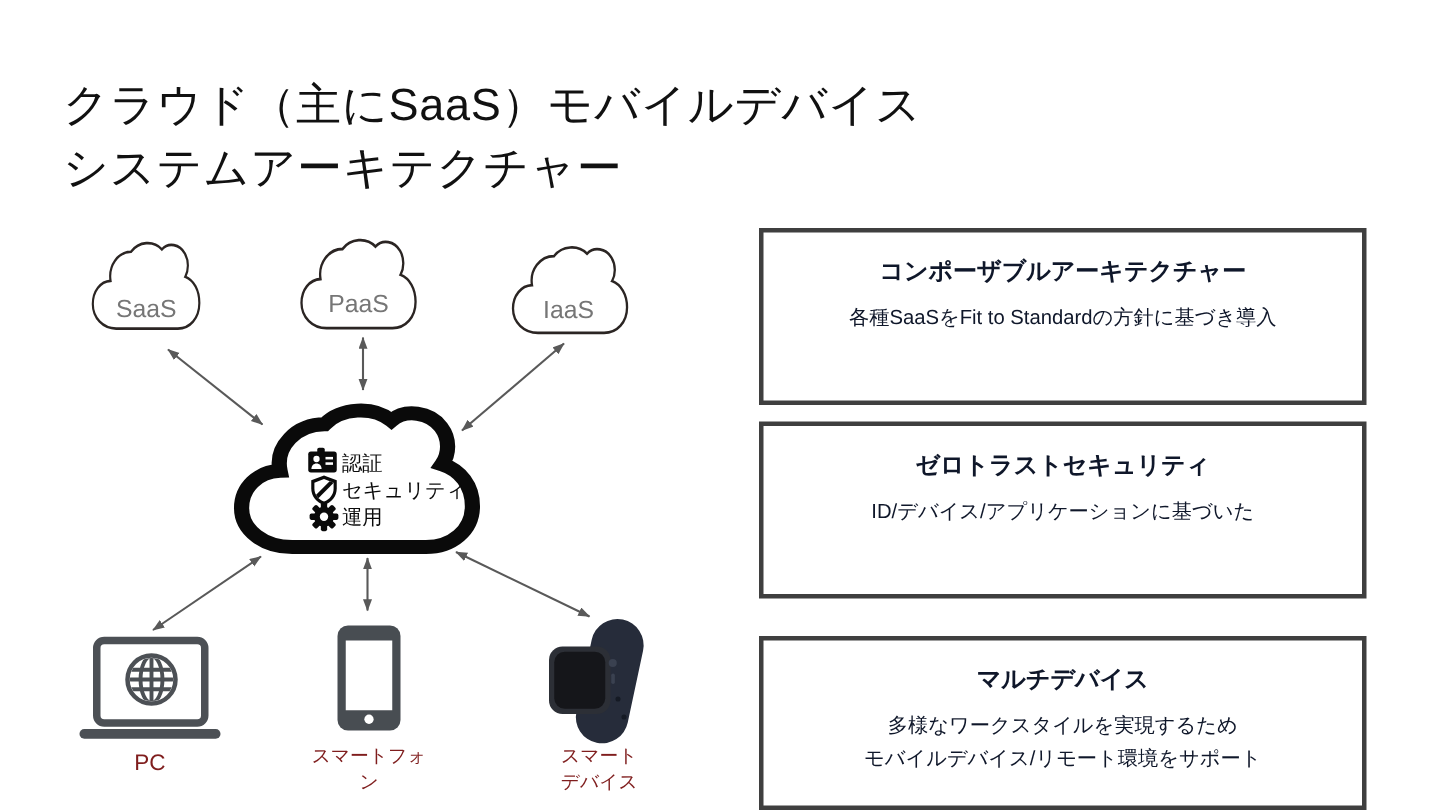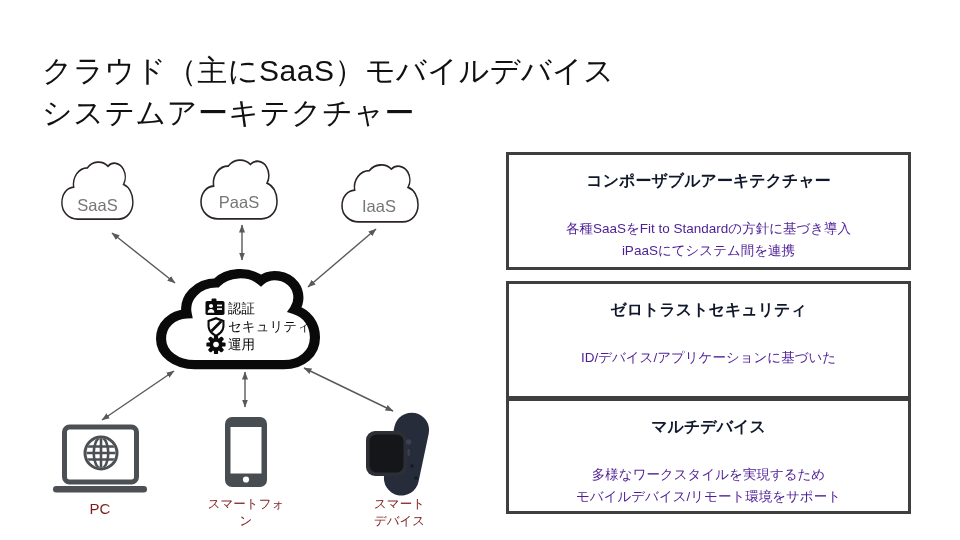--- a/index.html
+++ b/index.html
@@ -11,24 +11,24 @@
 
   #diagram-svg{position:absolute;left:0;top:0;}
 
   .device-label{position:absolute;color:#7f1d1d;text-align:center;
                 font-size:12.5px;line-height:17px;word-break:break-all;}
   .device-label.pc{font-size:15px;line-height:18px;}
 
   .panel{position:absolute;left:506px;width:399px;background:#ffffff;
          border:3px solid #3f3f3f;box-sizing:content-box;text-align:center;}
   .panel-title{color:#0f172a;font-weight:bold;font-size:16px;margin-top:16px;}
-  .panel-body{color:#4c1d95;font-size:13.5px;line-height:22px;margin-top:26px;}
+  .panel-body{color:#0f172a;font-size:13.5px;line-height:22px;margin-top:9px;}
   .p1{top:152px;height:112px;}
   .p2{top:281px;height:112px;}
-  .p3{top:398px;height:110px;}
+  .p3{top:424px;height:110px;}
 </style>
 </head>
 <body>
 
 <div id="slide">
 
   <div class="title">
     <div>クラウド（主にSaaS）モバイルデバイス</div>
     <div>システムアーキテクチャー</div>
   </div>
@@ -133,21 +133,20 @@
   </svg>
 
   <div class="device-label pc" style="left:70px;top:500px;width:60px;">PC</div>
   <div class="device-label" style="left:205px;top:496px;width:82px;">スマートフォン</div>
   <div class="device-label" style="left:371px;top:496px;width:57px;">スマートデバイス</div>
 
   <div class="panel p1">
     <div class="panel-title">コンポーザブルアーキテクチャー</div>
     <div class="panel-body">
       <div>各種SaaSをFit to Standardの方針に基づき導入</div>
-      <div>iPaaSにてシステム間を連携</div>
     </div>
   </div>
 
   <div class="panel p2">
     <div class="panel-title">ゼロトラストセキュリティ</div>
     <div class="panel-body">
       <div>ID/デバイス/アプリケーションに基づいた</div>
     </div>
   </div>
 

